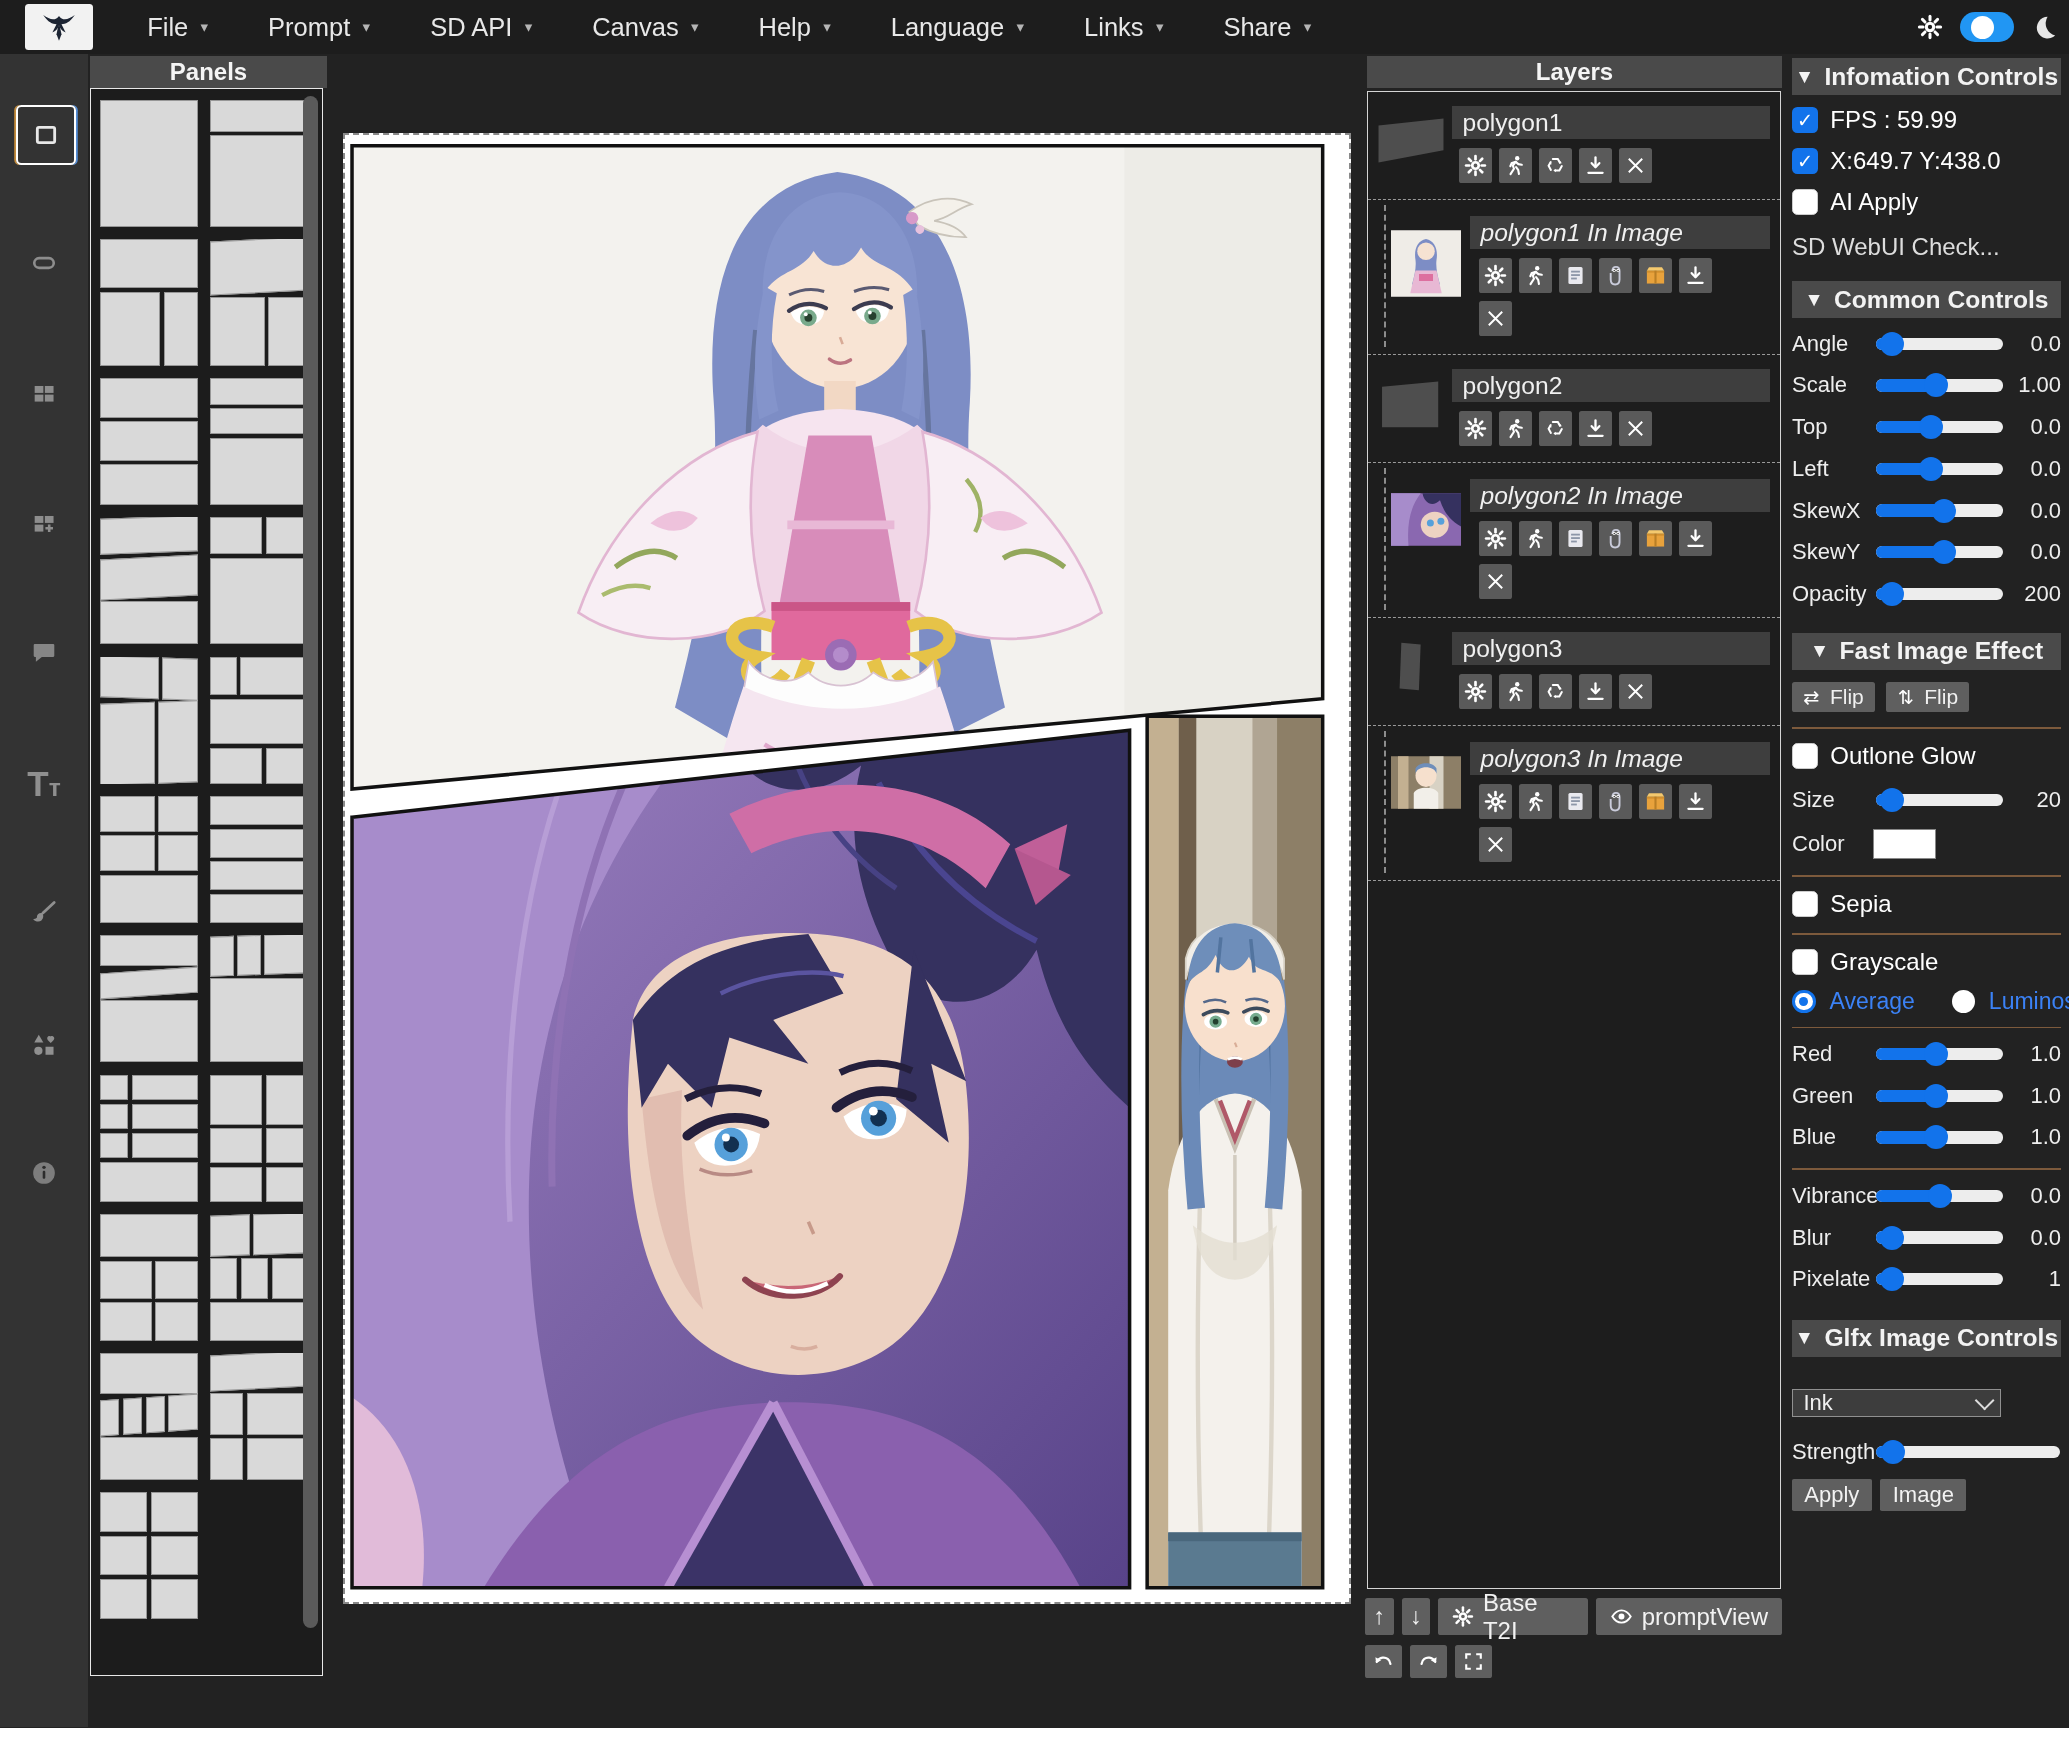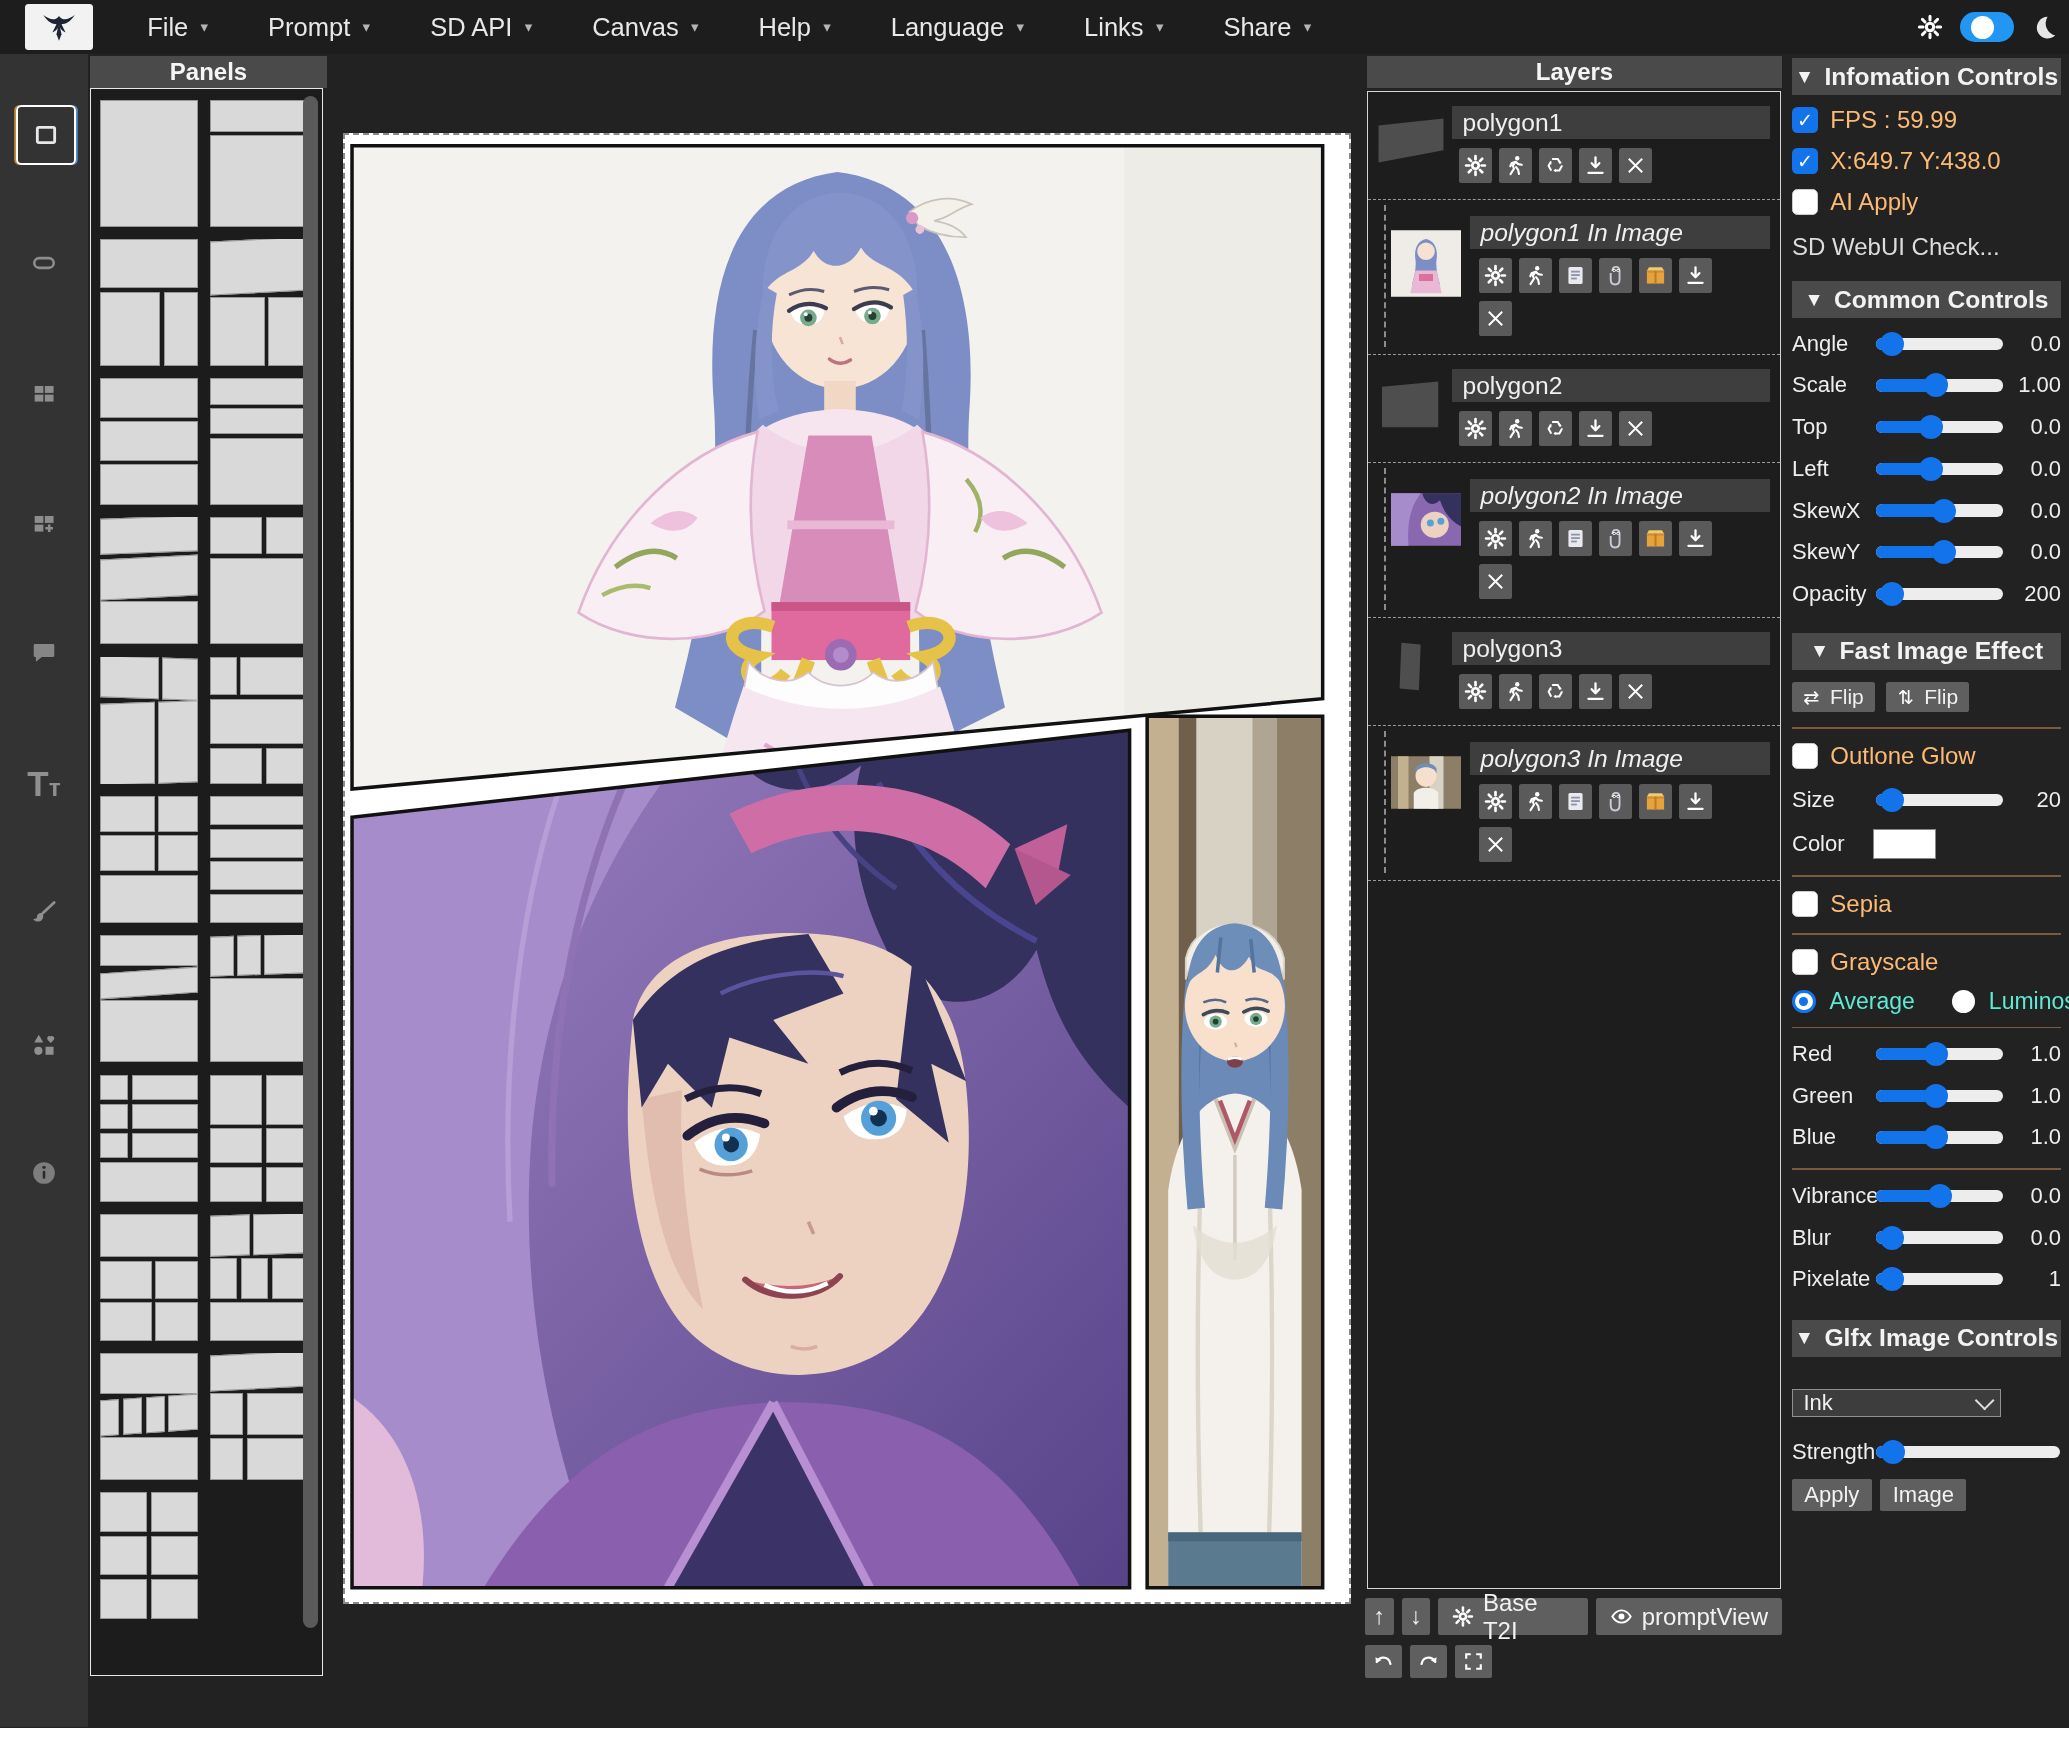--- a/index.html
+++ b/index.html
@@ -64,38 +64,38 @@
   .lf-row{display:flex;gap:8px;margin-bottom:9.7px;}
   .lf-btn{height:37px;background:#5f5f5f;border-radius:2.6px;display:flex;align-items:center;justify-content:center;color:#f2f2f2;font-size:24px;gap:8.8px;padding:0 14px;}
   .lf-btn.sq{width:30px;padding:0;}
   .lf-btn.sq2{width:37px;padding:0;height:33px;}
   .arrow-glyph{color:#f2f2f2;font-size:23px;}
   
   .controls{position:absolute;left:1792px;top:58px;width:269px;}
   .c-hdr{height:37px;display:flex;align-items:center;justify-content:center;gap:10.5px;background:#4a4a4a;color:#f3f3f3;font-weight:bold;font-size:24.6px;}
   .c-hdr .tri{font-size:19.3px;}
   .ck-row{display:flex;align-items:center;gap:12.3px;margin-top:13px;}
-  .ck-label{color:#fdba74;font-size:24px;}
+  .ck-label{color:#ffffff;font-size:24px;}
   .status-text{color:#ddd;font-size:24px;margin-top:16.7px;}
   .ctl-row{display:flex;align-items:center;margin-top:9.7px;height:32px;}
   .ctl-label{color:#eee;font-size:22px;width:84px;flex:none;}
   .sl{position:relative;height:12.3px;border-radius:6.1px;background:#ededed;flex:none;width:127px;margin-left:0;}
   .sl .sl-fill{position:absolute;left:0;top:0;bottom:0;border-radius:6.1px;background:#1273eb;}
   .sl .sl-knob{position:absolute;top:50%;width:24px;height:24px;margin-top:-12px;border-radius:50%;background:#1273eb;}
   .ctl-val{color:#eee;font-size:22px;margin-left:auto;text-align:right;min-width:49px;}
   .hr{height:1.8px;background:#7d5a3c;margin-top:15px;}
   .flip-row{display:flex;gap:11.4px;margin-top:12.3px;}
   .flip-btn{width:83px;height:30px;background:#5f5f5f;border-radius:2.6px;display:flex;align-items:center;justify-content:center;gap:10.5px;color:#f0f0f0;font-size:21px;}
   .flip-ic{font-size:19.3px;color:#fff;}
   .swatch{width:61px;height:28px;background:#fff;border:1.8px solid #888;margin-left:-3.5px;}
   .radio-row{display:flex;align-items:center;gap:14px;margin-top:12.3px;}
   .radio{width:23px;height:23px;border-radius:50%;background:#fff;position:relative;flex:none;}
   .radio.on{border:3.5px solid #1273eb;width:17.6px;height:17.6px;}
   .radio.on::after{content:"";position:absolute;left:50%;top:50%;width:8.8px;height:8.8px;margin:-4.4px 0 0 -4.4px;border-radius:50%;background:#1273eb;}
-  .radio-label{color:#5eead4;font-size:23px;margin-right:23px;}
+  .radio-label{color:#3b82f6;font-size:23px;margin-right:23px;}
   .select{margin-top:32px;width:209px;height:28px;background:#3d3d3d;border:0.9px solid #909090;display:flex;align-items:center;color:#f0f0f0;font-size:22px;padding:0 10.5px;box-sizing:border-box;}
   .select .chev{margin-left:auto;width:12.3px;height:12.3px;border-right:2.6px solid #ddd;border-bottom:2.6px solid #ddd;transform:rotate(45deg) translateY(-3.5px);}
   .ab-row{display:flex;gap:8.8px;margin-top:10.5px;}
   .ab-btn{background:#5f5f5f;color:#f2f2f2;font-size:22px;height:32px;display:flex;align-items:center;padding:0 12.3px;border-radius:1.8px;}
   .bottom-strip{position:absolute;left:0;top:1728px;width:2070px;height:35px;background:#fff;}
   .hidden-defs{position:absolute;width:0;height:0;overflow:hidden;}
 </style>
 </head>
 <body>
 

